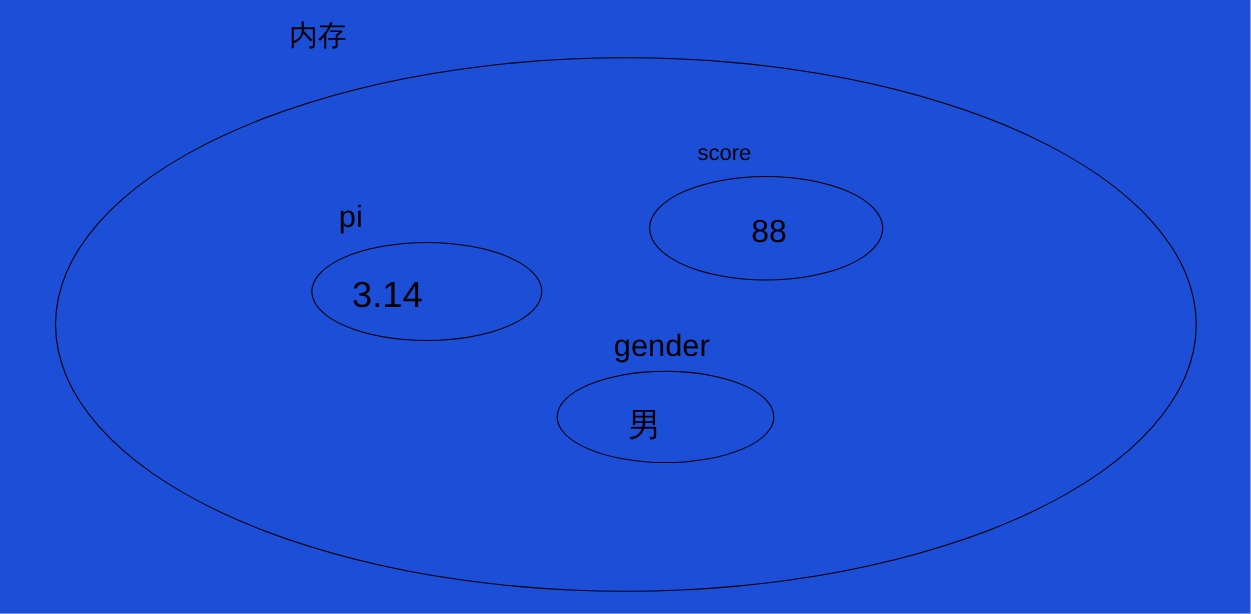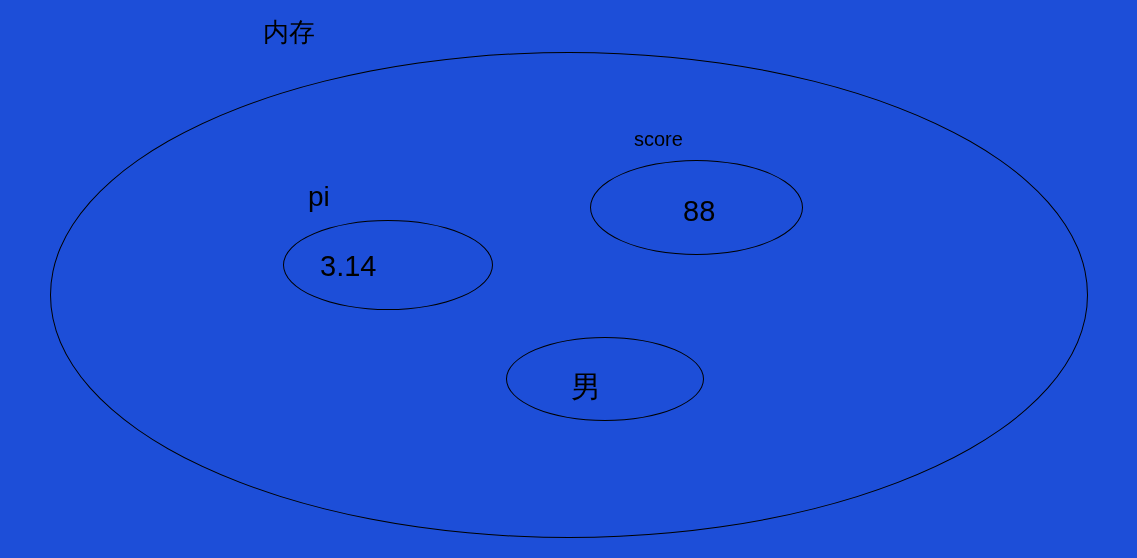--- a/index.html
+++ b/index.html
@@ -36,21 +36,21 @@
     color: #000000;
   }
   .memory-title {
     left: 263px;
     top: 19px;
     font-size: 26px;
   }
   
   .pi-name     { left: 308px; top: 182px; font-size: 28px; }
   .pi-ellipse  { left: 283px; top: 220px; width: 210px; height: 90px; }
-  .pi-value    { left: 320px; top: 251px; font-size: 29px; }
+  .pi-value    { left: 320px; top: 251px; font-size: 33px; }
   
   .score-name    { left: 634px; top: 129px; font-size: 20px; }
   .score-ellipse { left: 590px; top: 160px; width: 213px; height: 95px; }
   .score-value   { left: 671px; top: 196px; font-size: 29px; margin-left: 12px; }
   
   .gender-name    { left: 558px; top: 300px; font-size: 28px; }
   .gender-ellipse { left: 506px; top: 337px; width: 198px; height: 84px; }
   .gender-value   { left: 571px; top: 371px; font-size: 30px; }
 </style>
 </head>
@@ -63,16 +63,17 @@
   <div class="ellipse memory-ellipse"></div>
 
   <div class="label pi-name">pi</div>
   <div class="ellipse pi-ellipse"></div>
   <div class="label pi-value">3.14</div>
 
   <div class="label score-name">score</div>
   <div class="ellipse score-ellipse"></div>
   <div class="label score-value">88</div>
 
+  <div class="label gender-name">gender</div>
   <div class="ellipse gender-ellipse"></div>
   <div class="label gender-value">男</div>
 
 </div>
 
 </body></html>

